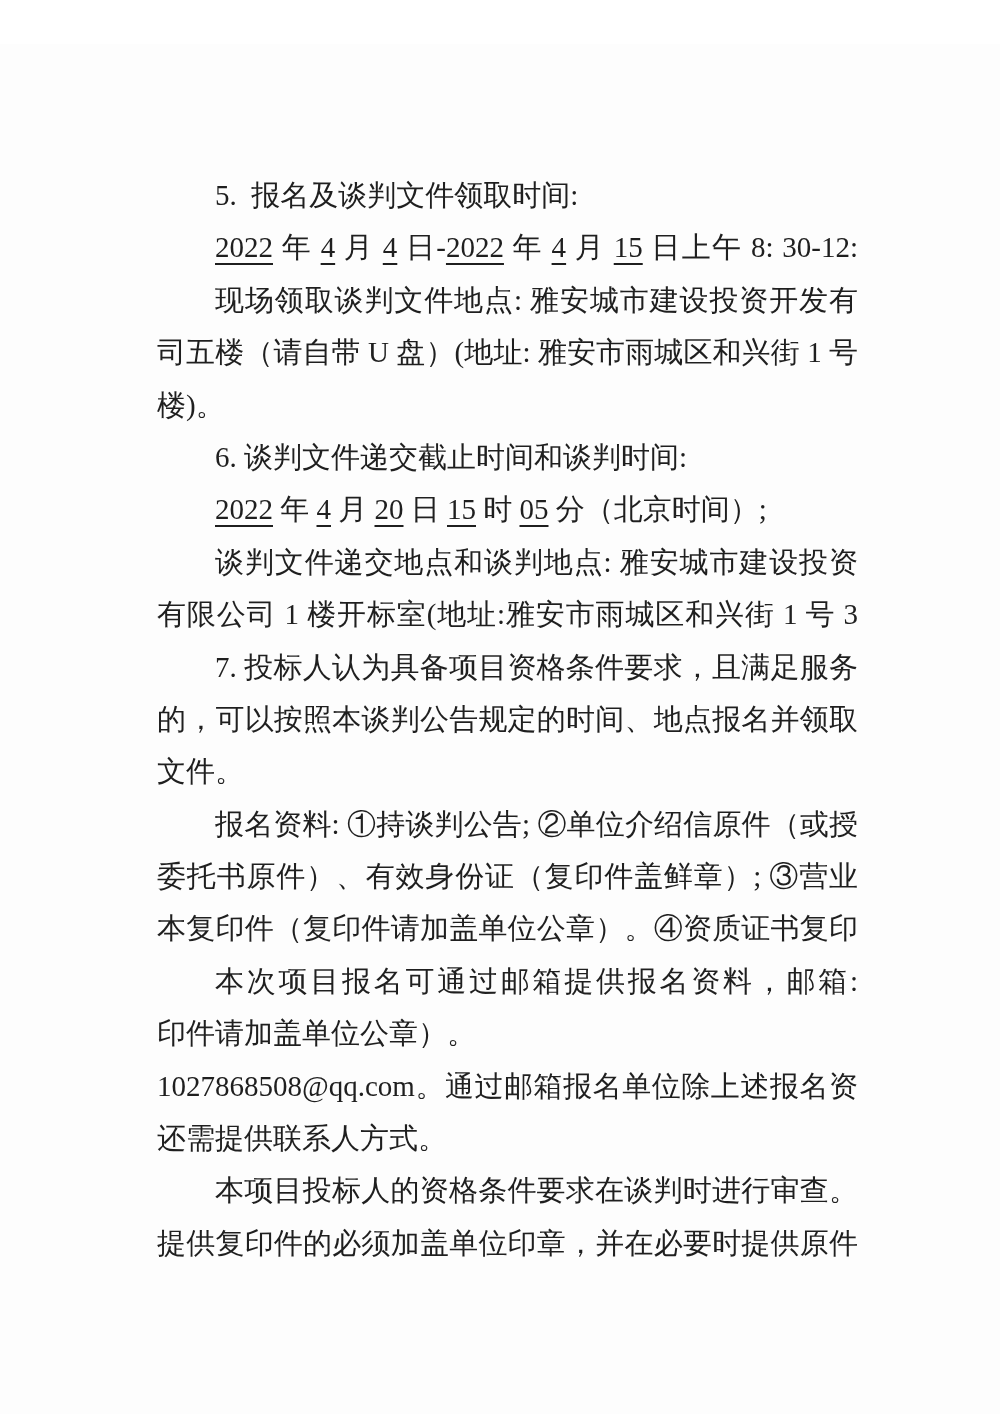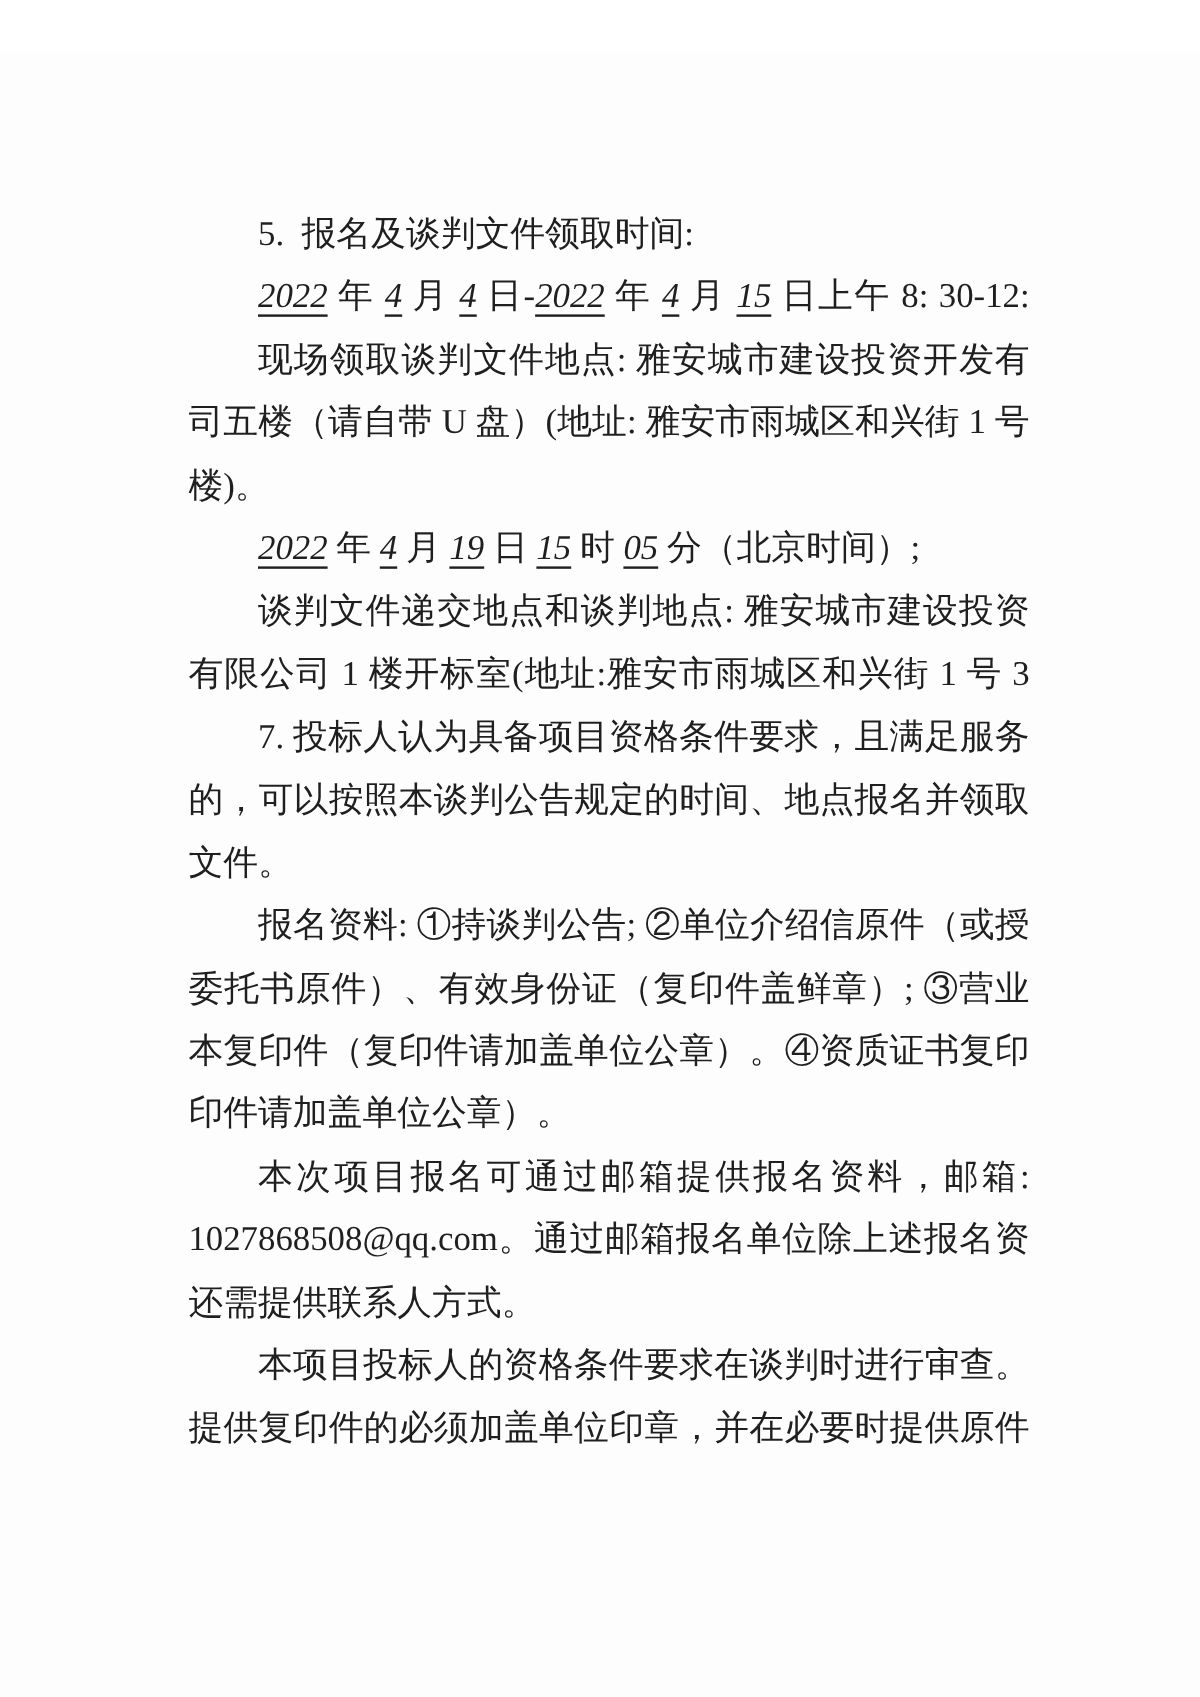--- a/index.html
+++ b/index.html
@@ -33,21 +33,20 @@
     white-space: normal;
     text-align: justify;
     text-align-last: justify;
     overflow: hidden;
   }
   .ind { padding-left: 58px; }
   .u {
     text-decoration: underline;
     text-decoration-thickness: 2px;
     text-underline-offset: 6px;
-    font-style: italic;
   }
   .artifact {
     position: absolute;
     left: 127px; top: 1386px;
     width: 3px; height: 4px;
     background: #c9c9c9;
     border-radius: 50%;
   }
 </style>
 </head>
@@ -60,42 +59,43 @@
 
     <p class="ln ind just"><span class="u">2022</span><span> 年 </span><span class="u">4</span><span> 月 </span><span class="u">4</span><span> 日-</span><span class="u">2022</span><span> 年 </span><span class="u">4</span><span> 月 </span><span class="u">15</span><span> 日上午 8: 30-12: 00;</span></p>
 
 
     <p class="ln ind just">现场领取谈判文件地点: 雅安城市建设投资开发有限公</p>
 
     <p class="ln just">司五楼（请自带 U 盘）(地址: 雅安市雨城区和兴街 1 号 3</p>
 
     <p class="ln">楼)。</p>
 
+    <p class="ln ind">6. 谈判文件递交截止时间和谈判时间:</p>
 
-    <p class="ln ind"><span class="u">2022</span><span> 年 </span><span class="u">4</span><span> 月 </span><span class="u">19</span><span> 日 </span><span class="u">15</span><span> 时 </span><span class="u">05</span><span> 分（北京时间）;</span></p>
+    <p class="ln ind"><span class="u">2022</span><span> 年 </span><span class="u">4</span><span> 月 </span><span class="u">20</span><span> 日 </span><span class="u">15</span><span> 时 </span><span class="u">05</span><span> 分（北京时间）;</span></p>
 
     <p class="ln ind just">谈判文件递交地点和谈判地点: 雅安城市建设投资开发</p>
 
     <p class="ln just">有限公司 1 楼开标室(地址:雅安市雨城区和兴街 1 号 3 楼)。</p>
 
     <p class="ln ind just">7. 投标人认为具备项目资格条件要求，且满足服务要求</p>
 
     <p class="ln just">的，可以按照本谈判公告规定的时间、地点报名并领取谈判</p>
 
     <p class="ln">文件。</p>
 
     <p class="ln ind just">报名资料: ①持谈判公告; ②单位介绍信原件（或授权</p>
 
     <p class="ln just">委托书原件）、有效身份证（复印件盖鲜章）; ③营业执照副</p>
 
     <p class="ln just">本复印件（复印件请加盖单位公章）。④资质证书复印件（复</p>
 
+    <p class="ln ind just">本次项目报名可通过邮箱提供报名资料，邮箱:</p>
+
     <p class="ln">印件请加盖单位公章）。</p>
-
-    <p class="ln ind just">本次项目报名可通过邮箱提供报名资料，邮箱:</p>
 
     <p class="ln just">1027868508@qq.com。通过邮箱报名单位除上述报名资料外，</p>
 
     <p class="ln">还需提供联系人方式。</p>
 
     <p class="ln ind just">本项目投标人的资格条件要求在谈判时进行审查。要求</p>
 
     <p class="ln just">提供复印件的必须加盖单位印章，并在必要时提供原件备查。</p>
 
   </div>

